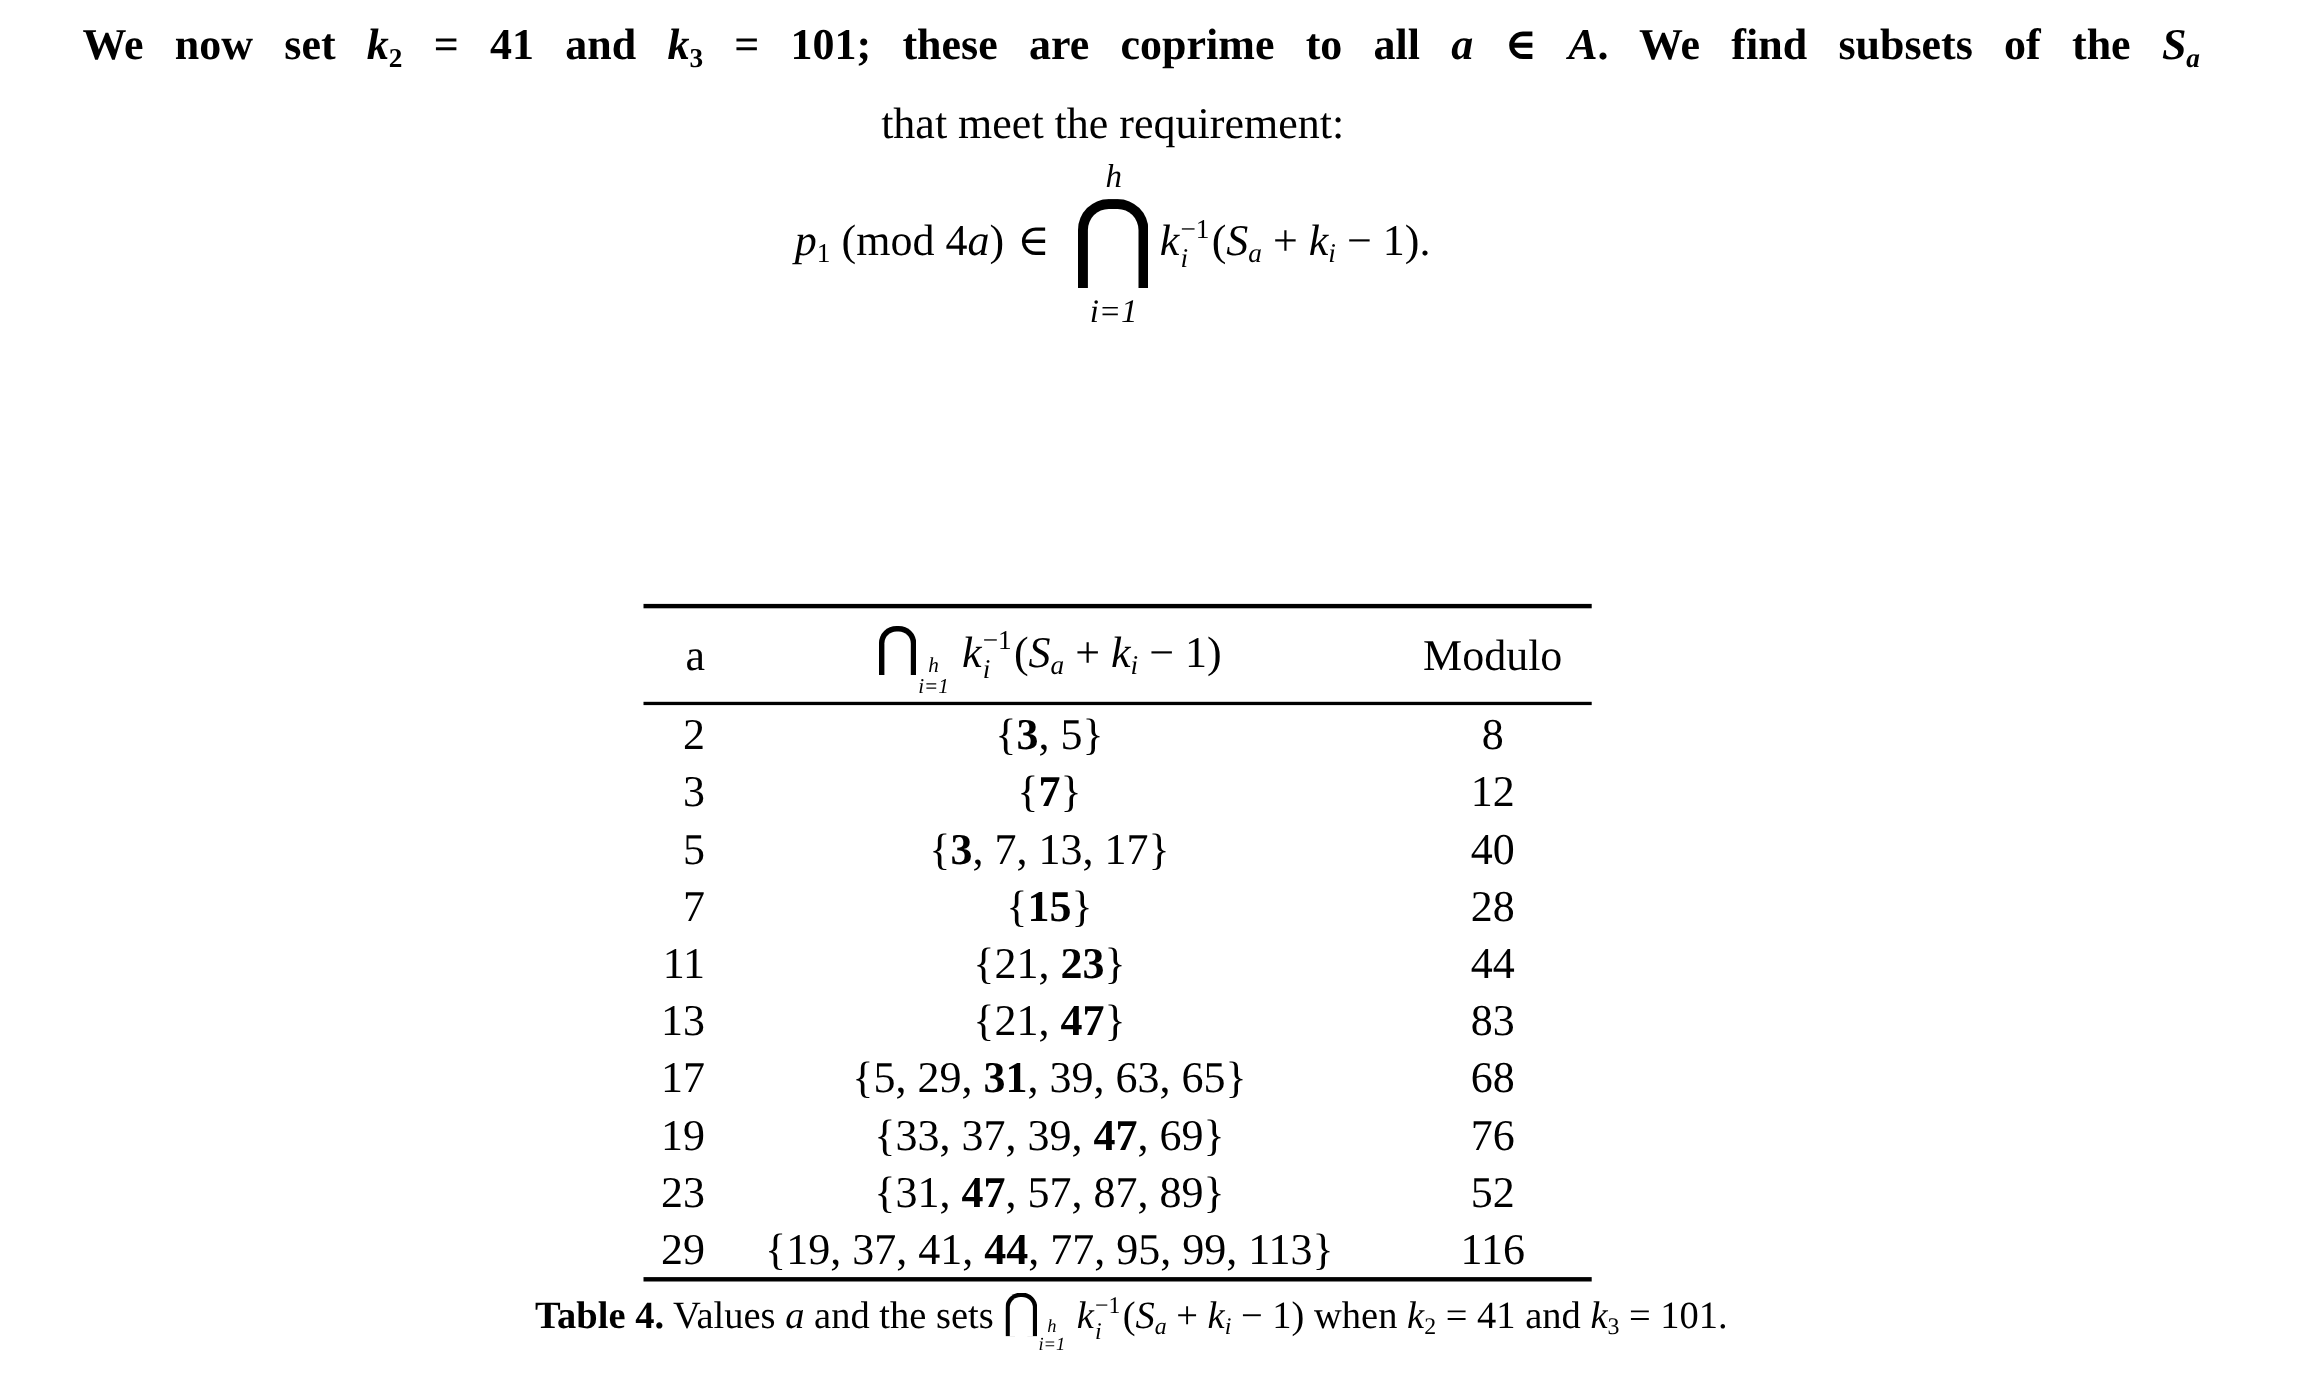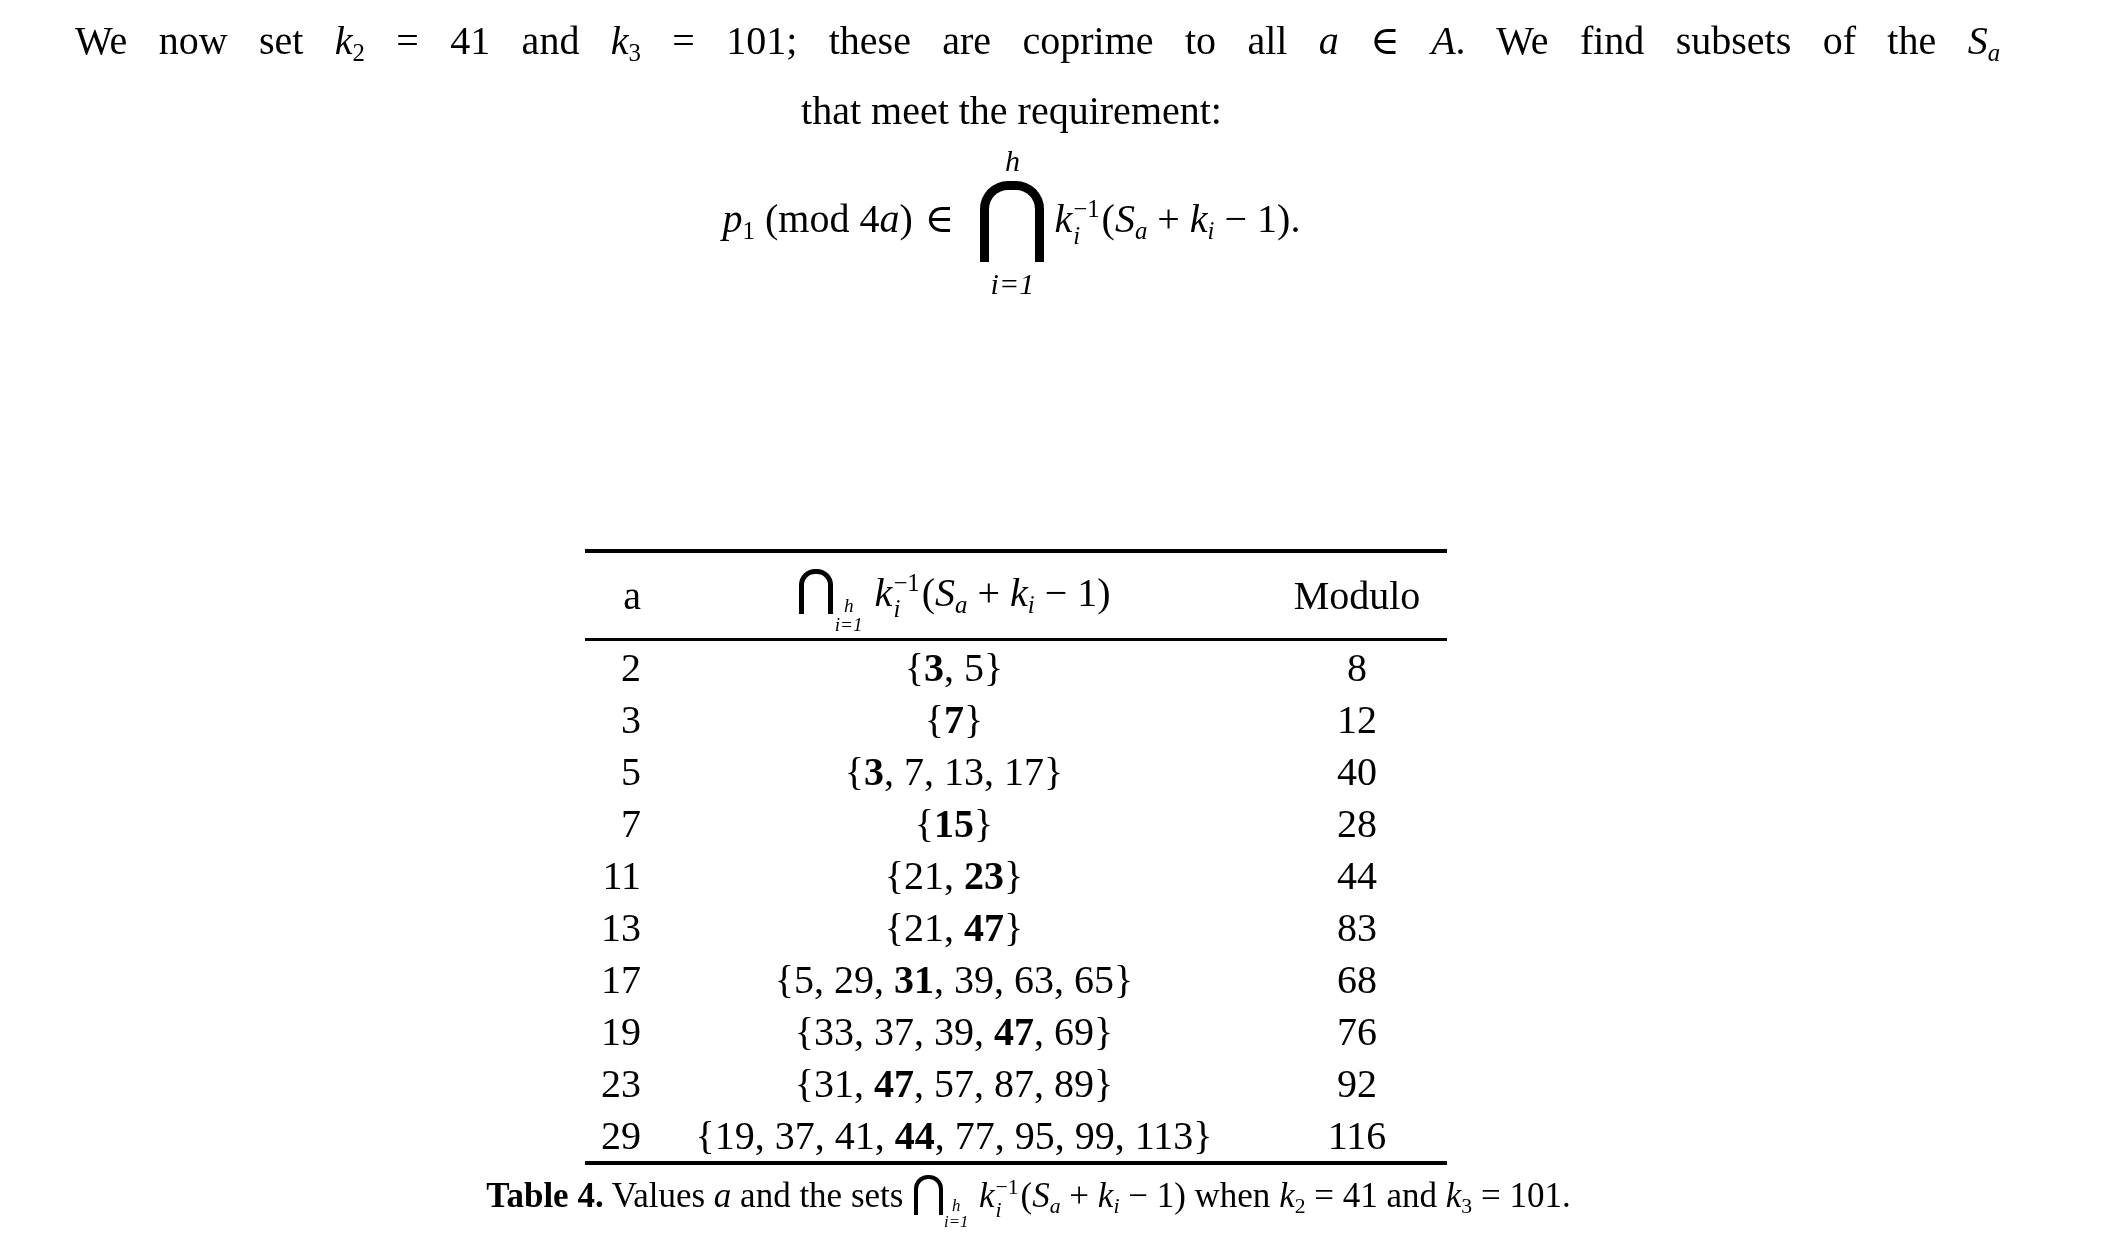--- a/index.html
+++ b/index.html
@@ -6,21 +6,21 @@
   body{
     width:2106px;height:1260px;position:relative;overflow:hidden;
     background:#ffffff;color:#000;
     font-family:"Liberation Serif","DejaVu Serif",serif;
     font-size:40px;
   }
   .col{position:absolute;left:23px;width:1977px;}
   
   .jline{display:block;line-height:58px;text-align:justify;text-align-last:justify;white-space:normal;}
   .lline{display:block;line-height:58px;text-align:center;}
-  .indent{padding-left:52px;}
+  .indent{padding-left:52px;font-weight:bold;}
   
   .i{font-style:italic;}
   .b{font-weight:bold;}
   .sub{font-size:.62em;vertical-align:-.28em;letter-spacing:0;}
   .rel{margin:0 .3em;font-family:"DejaVu Serif","DejaVu Sans",serif;}
   .link{background:#e9ecf8;border:2px solid #f0857a;color:#5c6675;padding:1px 6px 2px 6px;}
   
   .ss{display:inline-flex;flex-direction:column;align-items:flex-start;font-size:.62em;line-height:1.05;vertical-align:middle;margin:0 2px 0 1px;}
   .ss-sup{display:block;}
   .ss-sub{display:block;}
@@ -123,21 +123,21 @@
         <div class="c3">68</div>
       </div>
       <div class="trow">
         <div class="c1">19</div>
         <div class="c2"><span>{33, 37, 39, </span><span class="b">47</span><span>, 69}</span></div>
         <div class="c3">76</div>
       </div>
       <div class="trow">
         <div class="c1">23</div>
         <div class="c2"><span>{31, </span><span class="b">47</span><span>, 57, 87, 89}</span></div>
-        <div class="c3">92</div>
+        <div class="c3">52</div>
       </div>
       <div class="trow">
         <div class="c1">29</div>
         <div class="c2"><span>{19, 37, 41, </span><span class="b">44</span><span>, 77, 95, 99, 113}</span></div>
         <div class="c3">116</div>
       </div>
     </div>
 </div>
 
 <div class="caption"><span class="b">Table 4.</span><span> Values </span><span class="i">a</span><span> and the sets </span><span class="capI">

